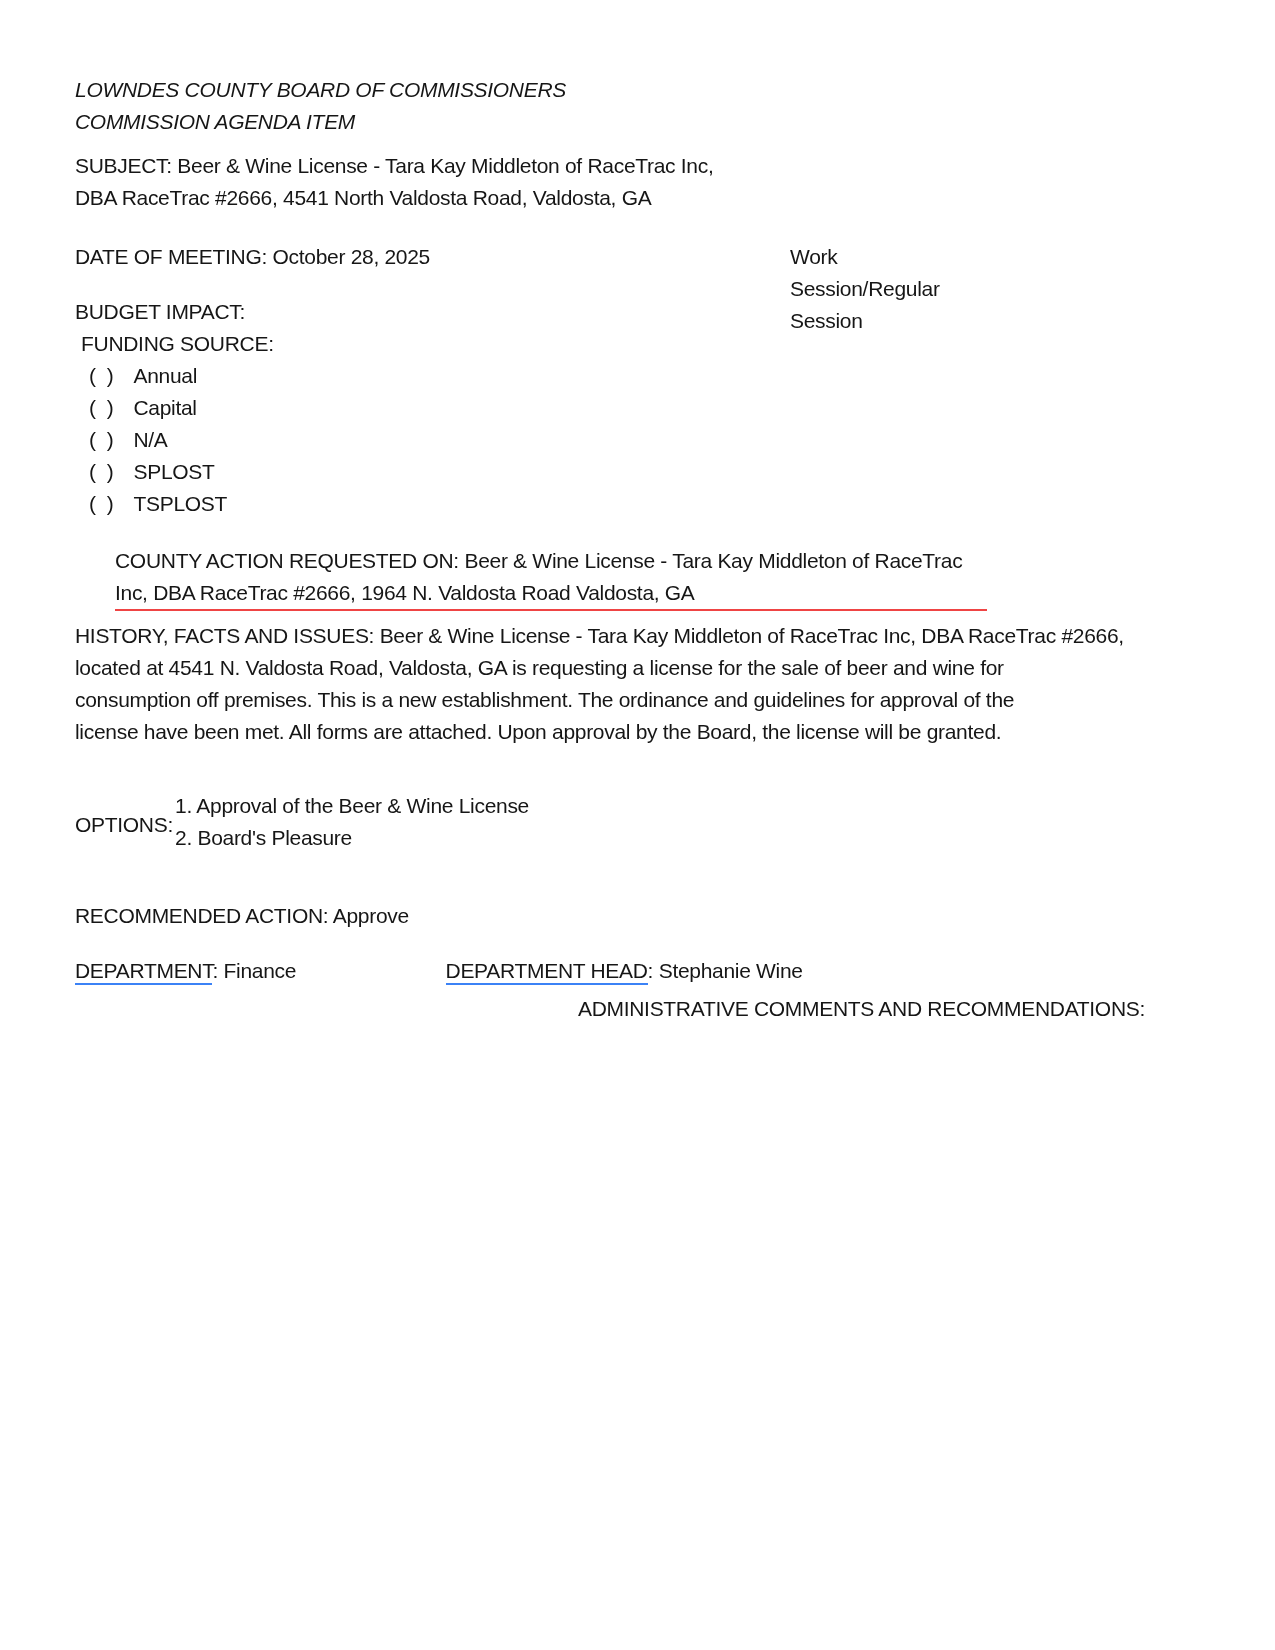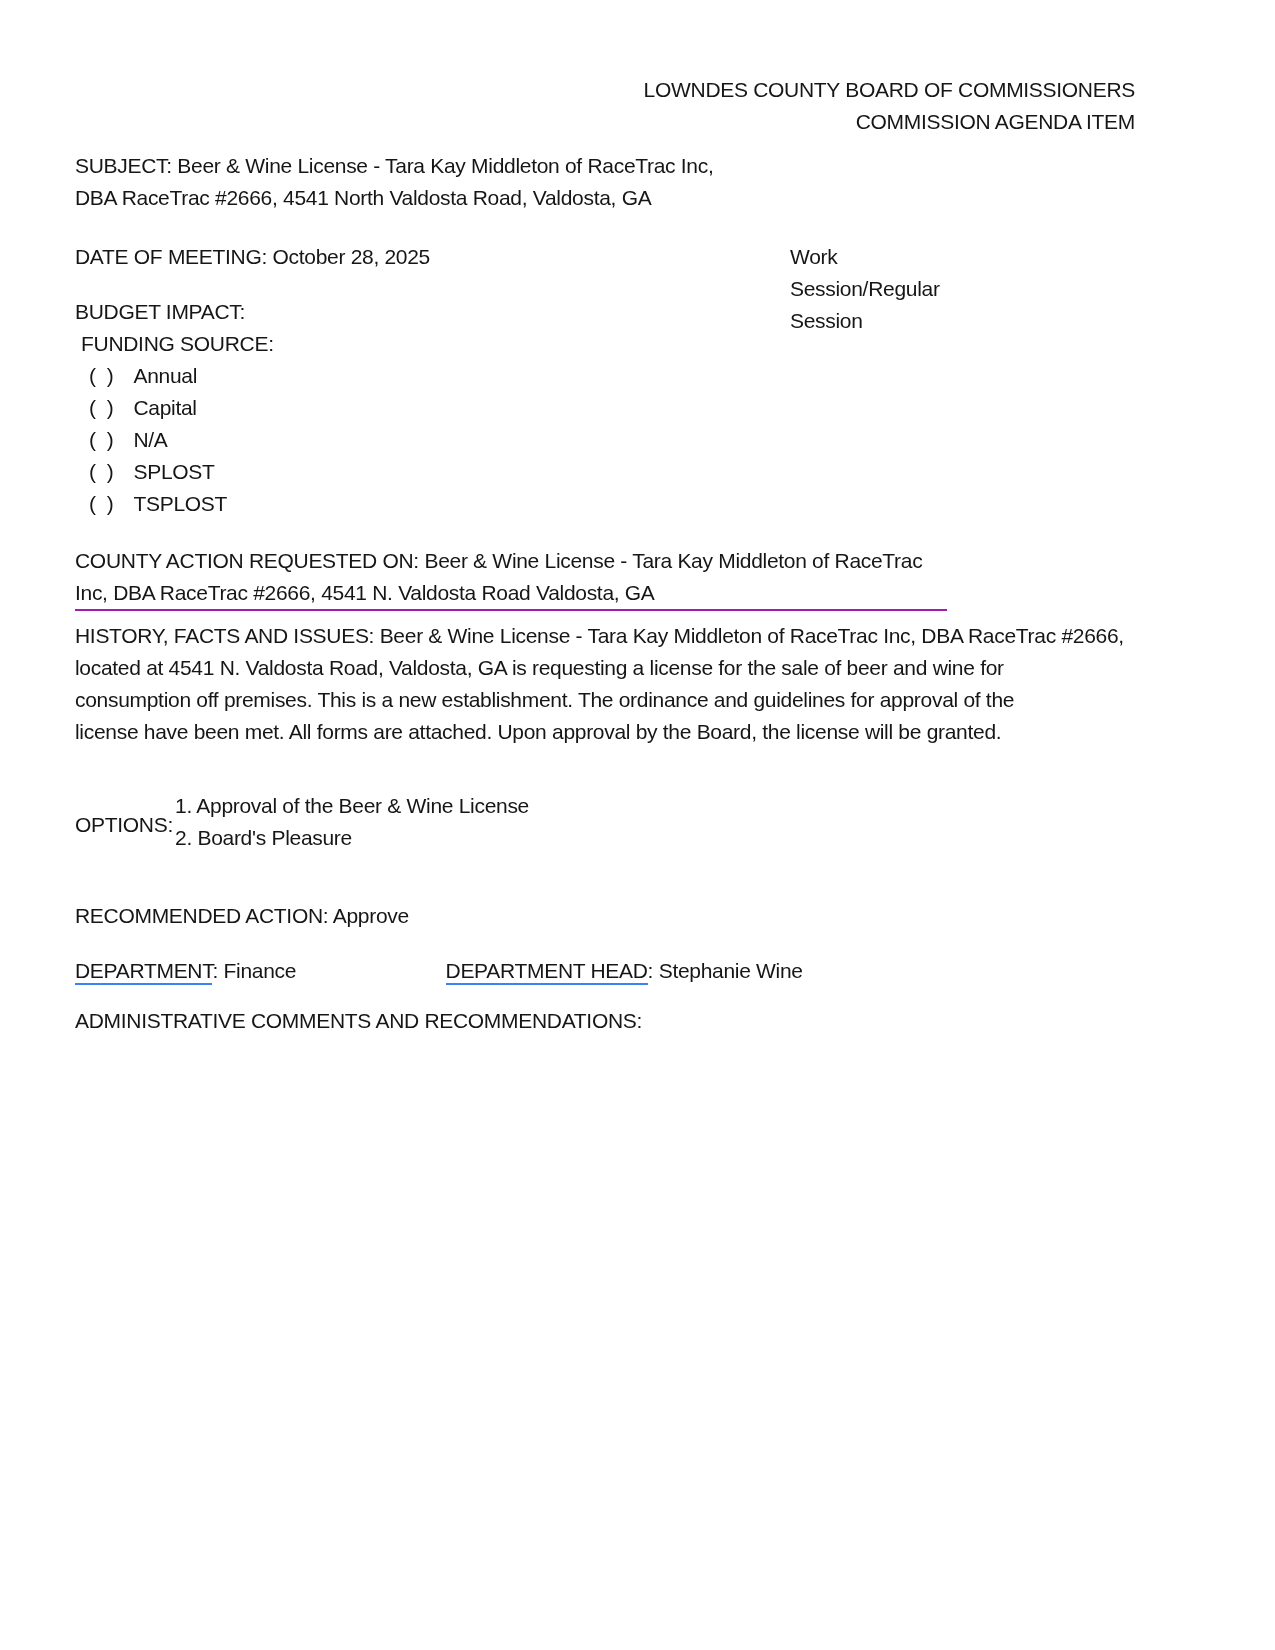--- a/index.html
+++ b/index.html
@@ -15,22 +15,23 @@
     background: #ffffff;
     color: #161616;
     font-family: "Liberation Sans", "DejaVu Sans", sans-serif;
     font-size: 21px;
     line-height: 32px;
     letter-spacing: -0.3px;
     padding: 74px 130px 0 75px;
     overflow: hidden;
   }
   .title-block {
-    text-align: right;
+    text-align: left;
     width: 1060px;
+    font-style: italic;
   }
   .nowrap { white-space: nowrap; }
   .subject-block { margin-top: 12px; }
   .meeting-row {
     position: relative;
     margin-bottom: 23px;
   }
   .session-type {
     position: absolute;
     left: 715px;
@@ -42,21 +43,22 @@
   .funding-list { padding-left: 14px; }
   .funding-item { }
   .checkbox-marker {
     display: inline-block;
     white-space: pre;
     margin-right: 20px;
   }
   .county-action {
     margin-top: 25px;
     width: 872px;
-    border-bottom: 2px solid #a21caf;
+    border-bottom: 2px solid #ef4444;
+    margin-left: 40px;
   }
   .history-block { margin-top: 9px; }
   .options-row {
     margin-top: 42px;
     display: flex;
   }
   .options-label {
     width: 100px;
     flex: 0 0 100px;
     margin-top: 19px;
@@ -65,21 +67,21 @@
   .department-row { margin-top: 23px; }
   .dept-group {
     display: inline-block;
     width: 365px;
     vertical-align: top;
   }
   .underlined {
     border-bottom: 2px solid #3b82f6;
     padding-bottom: 1px;
   }
-  .admin-row { margin-top: 18px; }
+  .admin-row { margin-top: 6px; text-align: right; }
 </style>
 </head>
 <body>
 
 <div class="page">
 
   <div class="title-block">
     <div>LOWNDES COUNTY BOARD OF COMMISSIONERS</div>
     <div>COMMISSION AGENDA ITEM</div>
   </div>
@@ -110,21 +112,21 @@
     <div class="funding-item">
       <span class="checkbox-marker">(  )</span><span>SPLOST</span>
     </div>
     <div class="funding-item">
       <span class="checkbox-marker">(  )</span><span>TSPLOST</span>
     </div>
   </div>
 
   <div class="county-action">
     <div class="nowrap">COUNTY ACTION REQUESTED ON: Beer &amp; Wine License - Tara Kay Middleton of RaceTrac</div>
-    <div class="nowrap">Inc, DBA RaceTrac #2666, 4541 N. Valdosta Road Valdosta, GA</div>
+    <div class="nowrap">Inc, DBA RaceTrac #2666, 1964 N. Valdosta Road Valdosta, GA</div>
   </div>
 
   <div class="history-block">
     <div class="nowrap">HISTORY, FACTS AND ISSUES: Beer &amp; Wine License - Tara Kay Middleton of RaceTrac Inc, DBA RaceTrac #2666,</div>
     <div class="nowrap">located at 4541 N. Valdosta Road, Valdosta, GA is requesting a license for the sale of beer and wine for</div>
     <div class="nowrap">consumption off premises. This is a new establishment. The ordinance and guidelines for approval of the</div>
     <div class="nowrap">license have been met. All forms are attached. Upon approval by the Board, the license will be granted.</div>
   </div>
 
   <div class="options-row">

